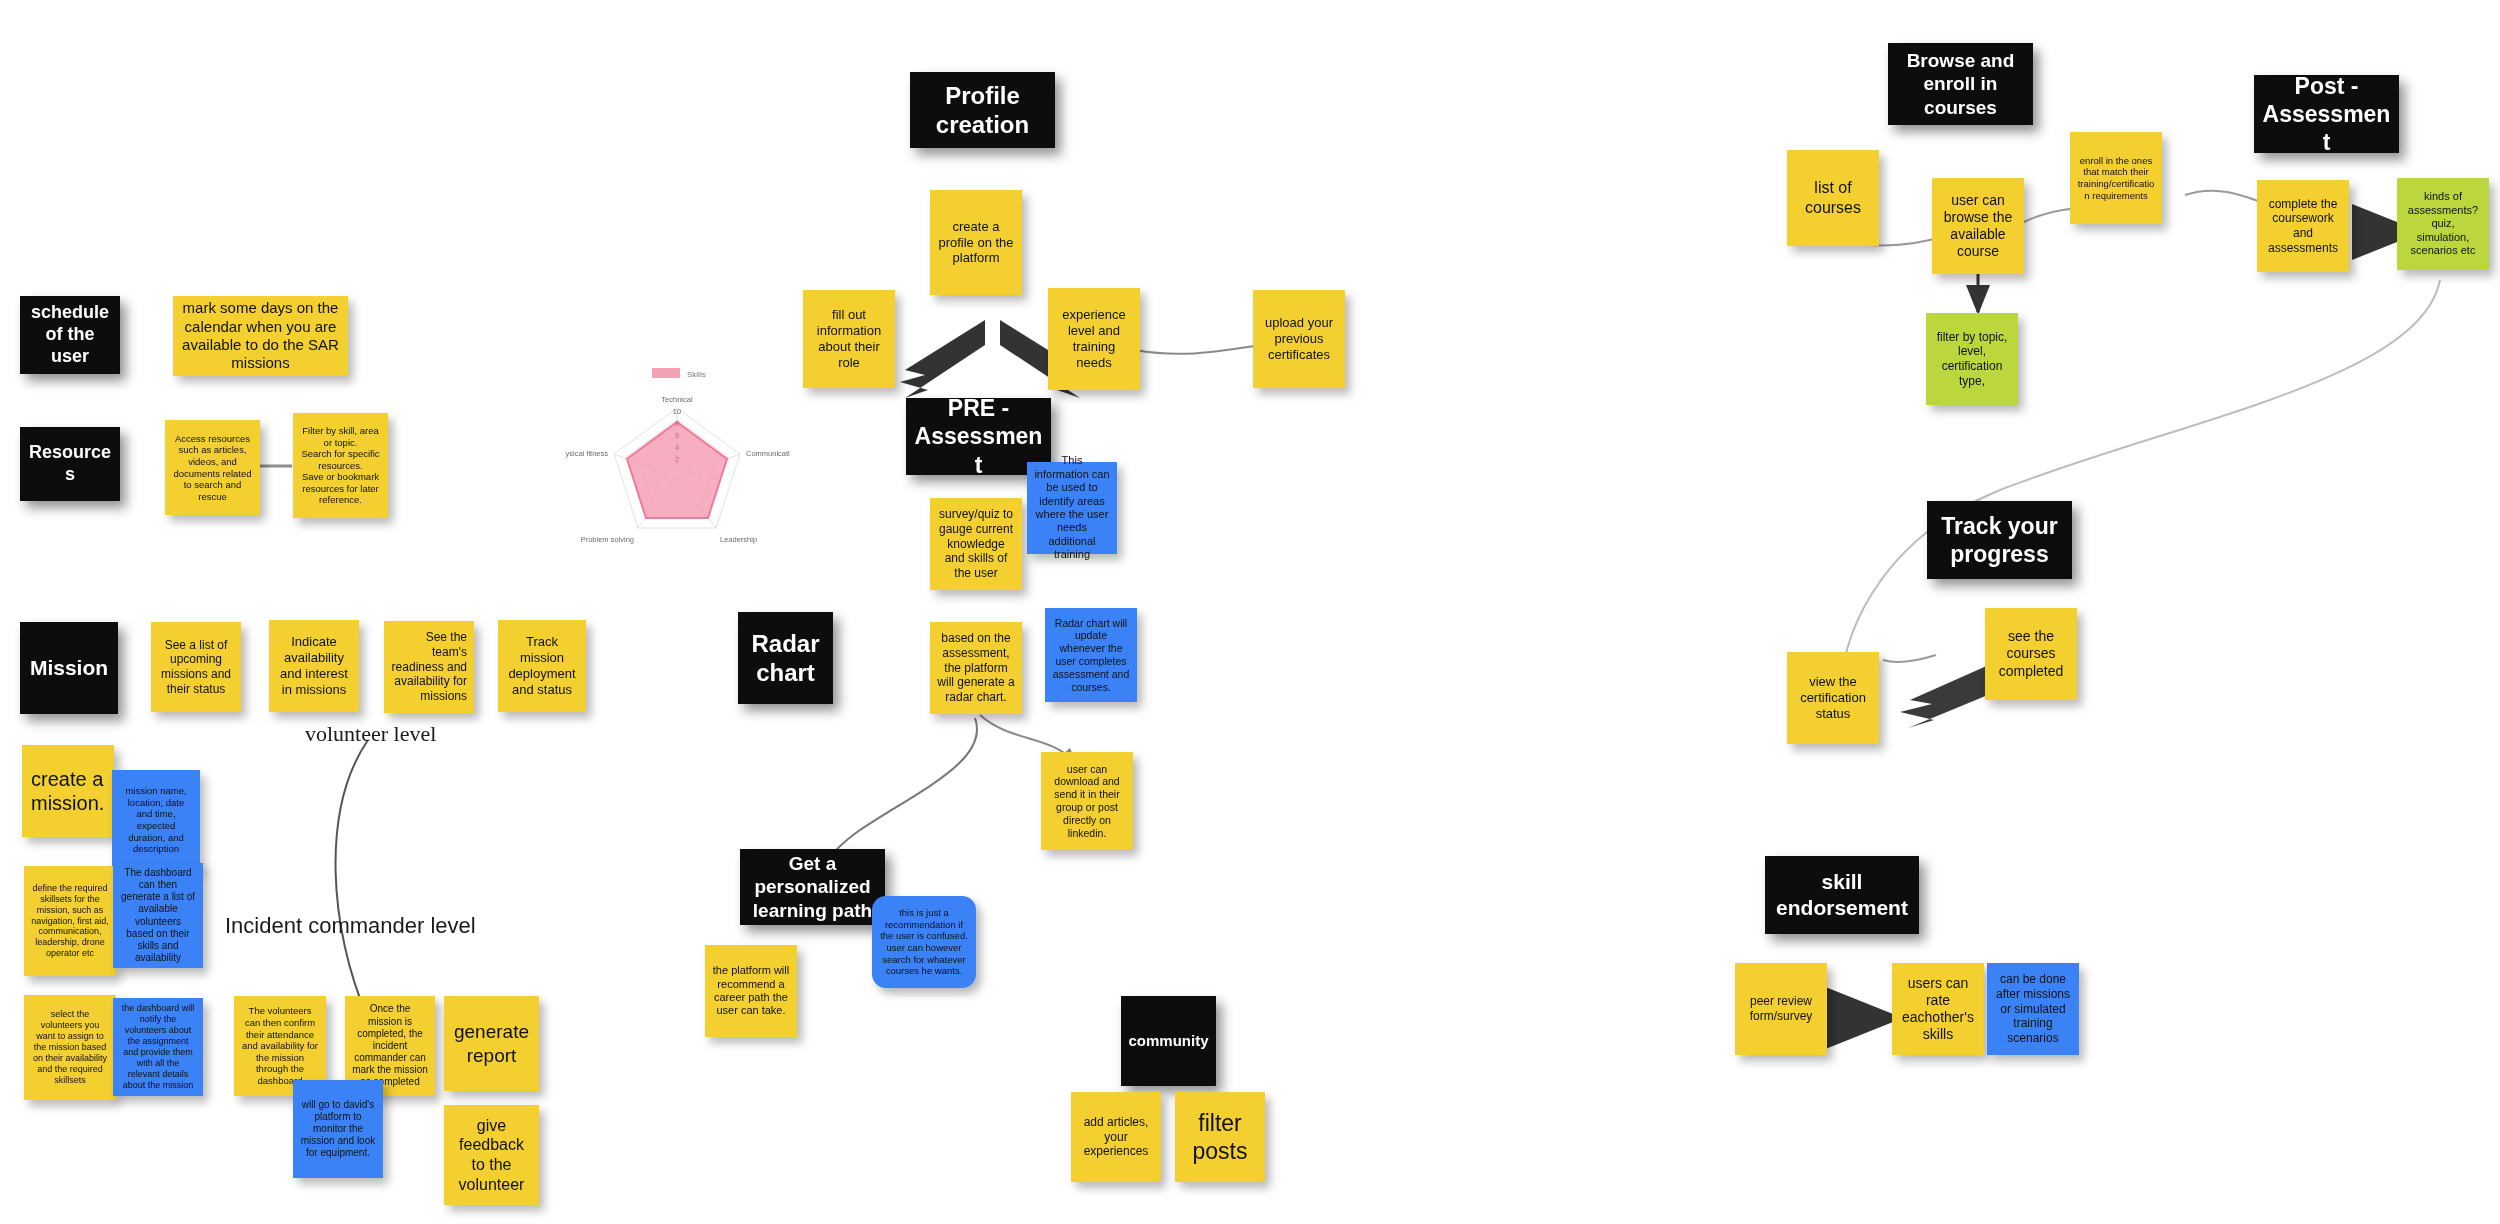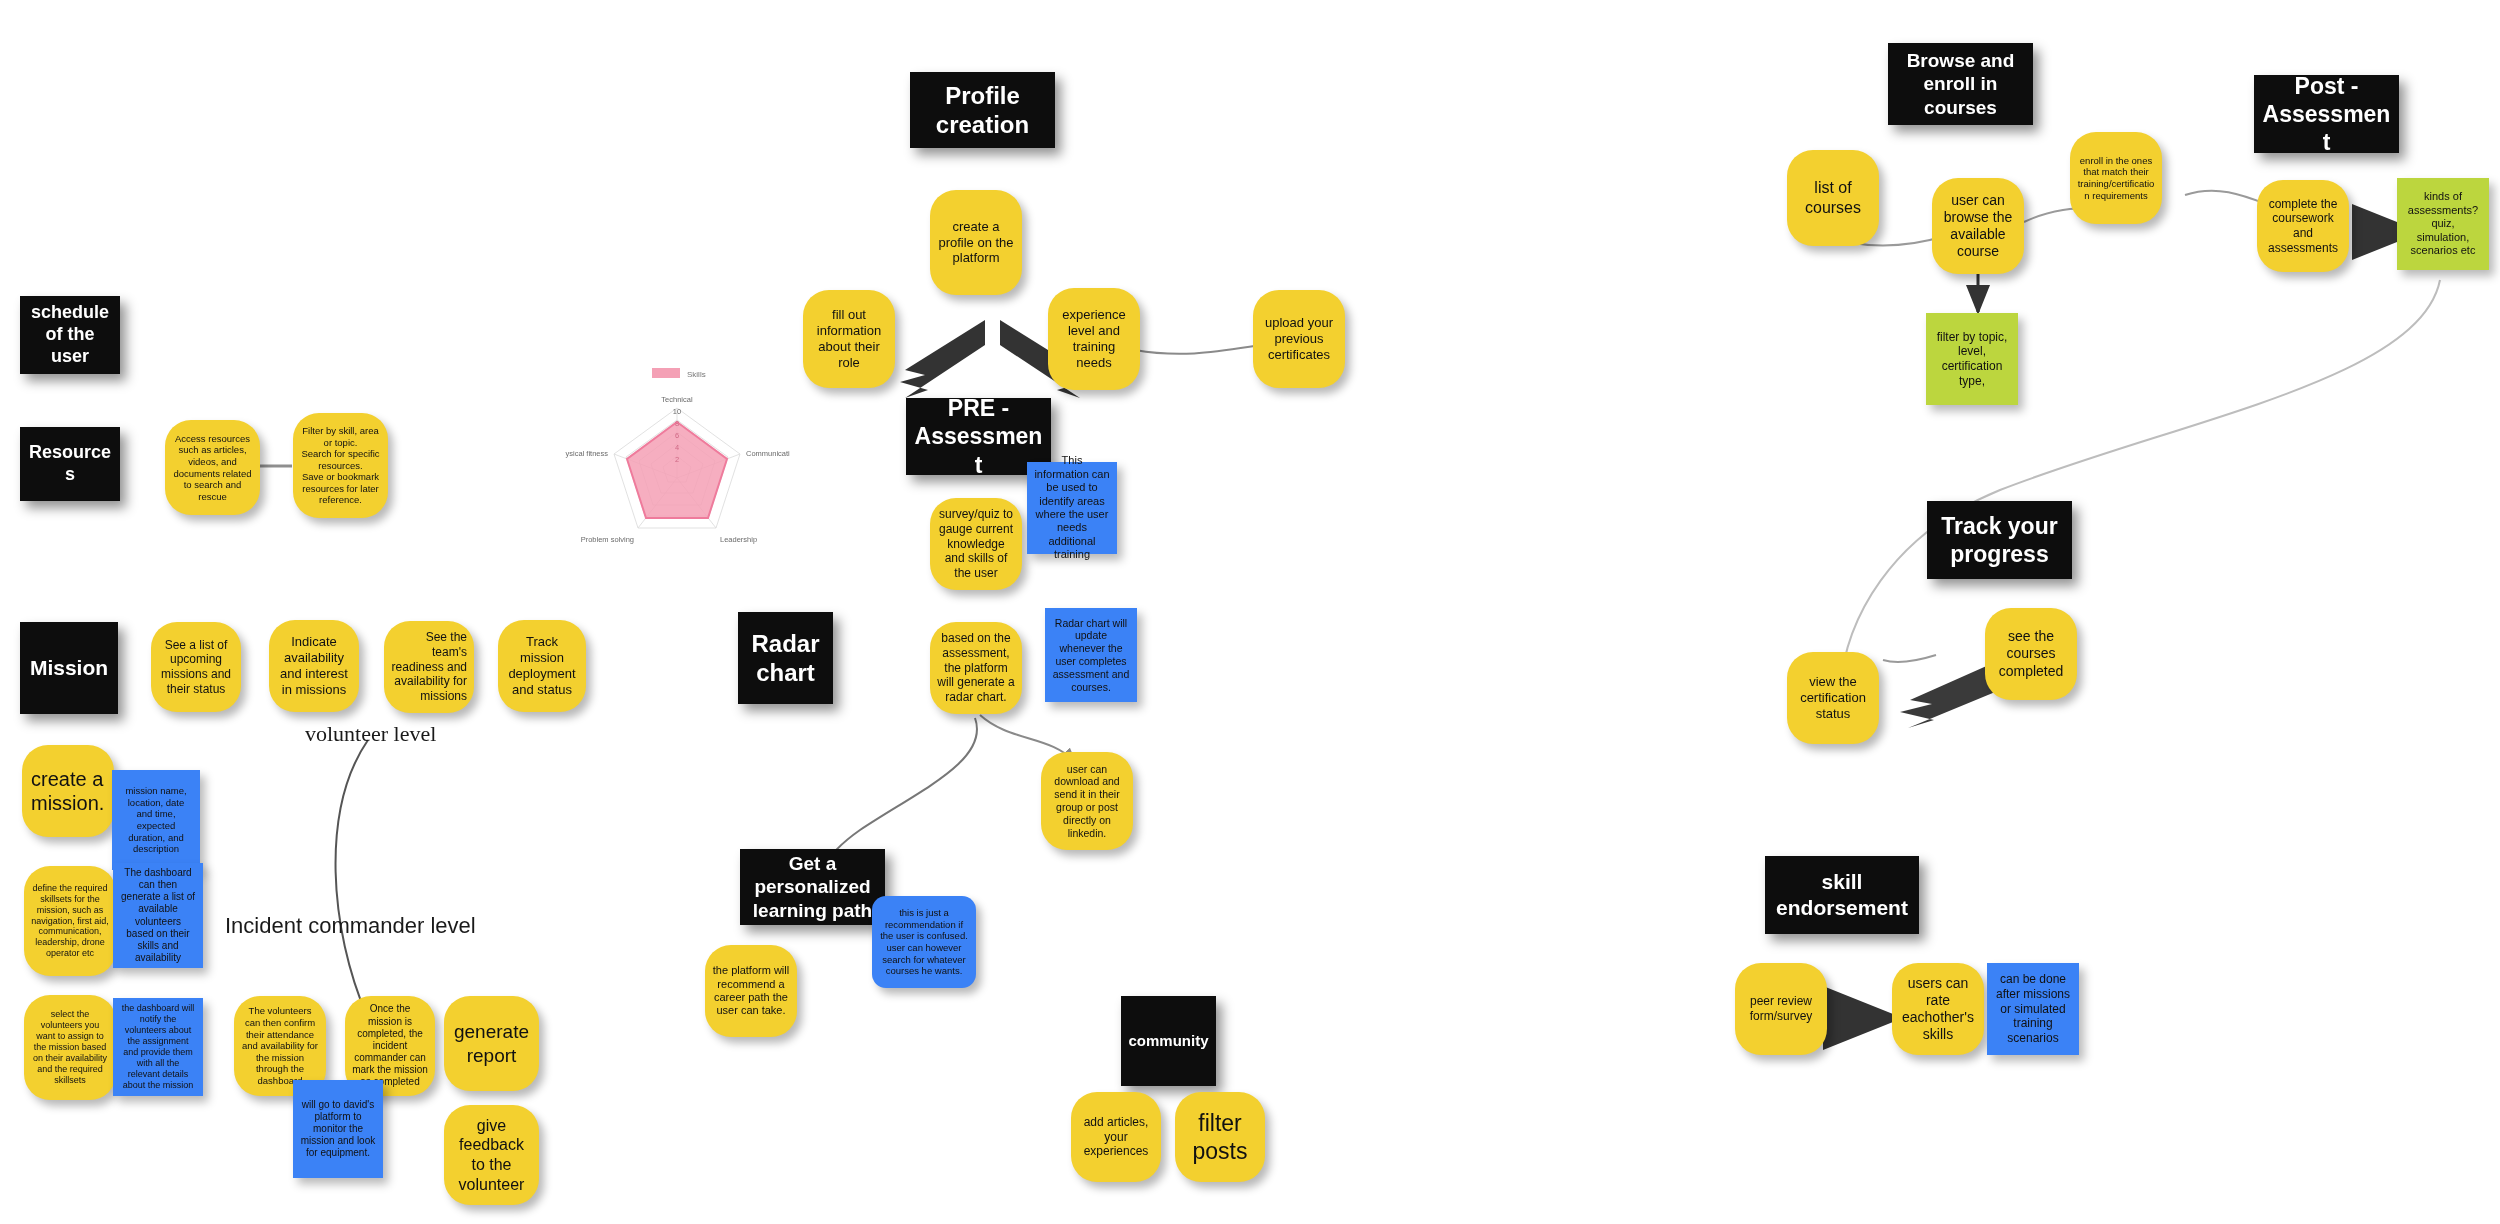--- a/index.html
+++ b/index.html
@@ -6,21 +6,21 @@
   body{width:2500px;height:1224px;position:relative;overflow:hidden;
        font-family:"Liberation Sans", sans-serif;}
   #board{position:absolute;inset:0;}
 
   
   .note{position:absolute;box-sizing:border-box;display:flex;align-items:center;
         justify-content:center;text-align:center;padding:6px 7px;
         box-shadow:5px 6px 9px rgba(0,0,0,.28);color:#111;line-height:1.22;
         word-wrap:break-word;hyphens:auto;}
   .note span{display:block;width:100%;}
-  .y{background:#f3d02f;border-radius:26px;}
+  .y{background:#f3d02f;}
   .t{background:#3b82f6;}
   .g{background:#bcd63e;}
   .hdr{background:#0d0d0d;color:#ffffff;font-weight:bold;
        box-shadow:6px 7px 11px rgba(0,0,0,.42);}
   .plain{position:absolute;color:#1a1a1a;}
 
   
   #wires{position:absolute;inset:0;width:2500px;height:1224px;pointer-events:none;}
 </style>
 </head>
@@ -64,20 +64,23 @@
 
     <path d="M2000 660 L 1910 700 L 1932 704 L 1900 712 L 1934 720 L 1908 728 L 2000 690 Z" fill="#3a3a3a"></path>
 
     <path d="M1830 1018 L 1895 1018" stroke="#333" stroke-width="8" fill="none" marker-end="url(#arrowBlack)"></path>
   </svg>
 
   <div class="note hdr" style="left:20px;top:296px;width:100px;height:78px;font-size:18px;">
     <span>schedule of the user</span>
   </div>
 
+  <div class="note y" style="left:173px;top:296px;width:175px;height:80px;font-size:15px;">
+    <span>mark some days on the calendar when you are available to do the SAR missions</span>
+  </div>
 
   <div class="note hdr" style="left:20px;top:427px;width:100px;height:74px;font-size:18px;">
     <span>Resources</span>
   </div>
 
   <div class="note y" style="left:165px;top:420px;width:95px;height:95px;font-size:9.5px;">
     <span>Access resources such as articles, videos, and documents related to search and rescue</span>
   </div>
 
   <div class="note y" style="left:293px;top:413px;width:95px;height:105px;font-size:9.5px;white-space:pre-line;">

